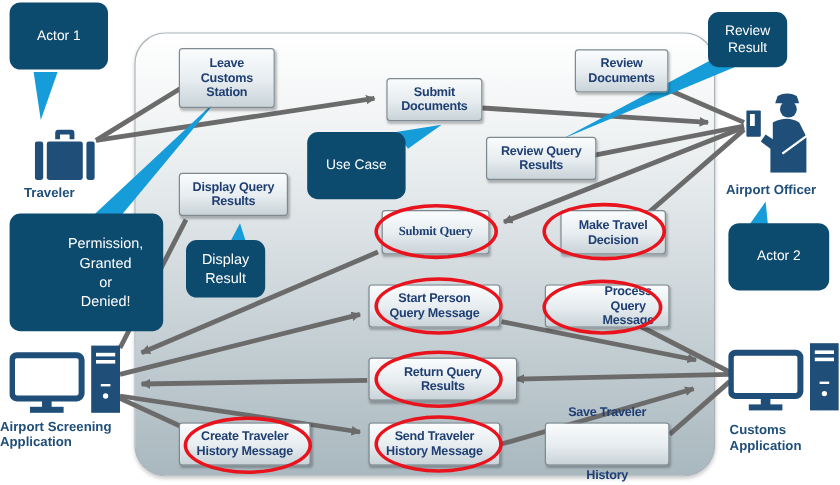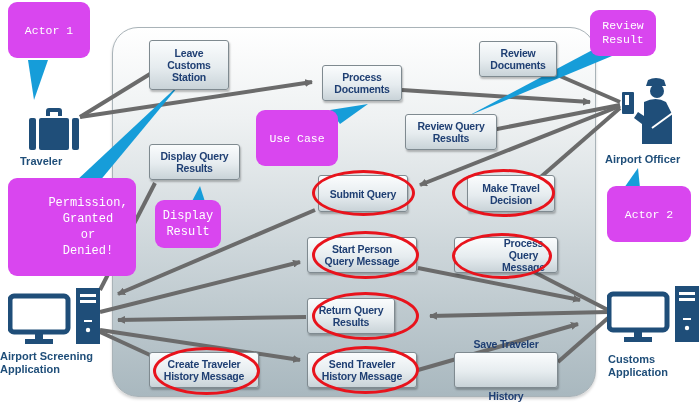--- a/index.html
+++ b/index.html
@@ -16,22 +16,22 @@
     background:linear-gradient(180deg,#fafcfd 0%,#e6ecef 55%,#c9d3d8 100%);
     box-shadow:1px 2px 2px rgba(0,0,0,0.25);
     display:flex; align-items:center; justify-content:center; text-align:center;
     color:#1f3f73; font-weight:bold; font-size:10.5px; line-height:12px; letter-spacing:-0.2px;
     padding:0 4px;
   }
   .ring {
     position:absolute; border:3px solid #e8131c; border-radius:50%; box-sizing:border-box; pointer-events:none;
   }
   .callout {
-    position:absolute; background:#d946ef; border-radius:9px; color:#ffffff;
-    font-size:11.5px; line-height:15px; display:flex; align-items:center; justify-content:center; text-align:center;font-family:Liberation Mono, monospace;
+    position:absolute; background:#0c4a6e; border-radius:9px; color:#ffffff;
+    font-size:11.5px; line-height:15px; display:flex; align-items:center; justify-content:center; text-align:center;
   }
   .actor-label { position:absolute; color:#1f4e79; font-weight:bold; font-size:11px; text-align:left; line-height:13px; }
   svg.overlay { position:absolute; left:0; top:0; }
 </style>
 </head>
 <body>
 
 <div class="system"></div>
 
 <svg class="overlay" width="700" height="404">
@@ -74,36 +74,36 @@
     <polygon points="624,188 640,188 638,168"></polygon>
   </g>
 </svg>
 
 <div class="uc" style="left:149px;top:40px;width:80px;height:50px;flex-direction:column;">
   <span>Leave</span>
   <span>Customs</span>
   <span>Station</span>
 </div>
 <div class="uc" style="left:322px;top:65px;width:80px;height:36px;flex-direction:column;">
-  <span>Process</span>
+  <span>Submit</span>
   <span>Documents</span>
 </div>
 <div class="uc" style="left:479px;top:41px;width:78px;height:36px;flex-direction:column;">
   <span>Review</span>
   <span>Documents</span>
 </div>
 <div class="uc" style="left:405px;top:114px;width:92px;height:36px;flex-direction:column;">
   <span>Review Query</span>
   <span>Results</span>
 </div>
 <div class="uc" style="left:149px;top:144px;width:91px;height:36px;flex-direction:column;">
   <span>Display Query</span>
   <span>Results</span>
 </div>
-<div class="uc" style="left:318px;top:175px;width:90px;height:37px;">
+<div class="uc" style="left:318px;top:175px;width:90px;height:37px;font-family:Liberation Serif, serif;">
   <span>Submit Query</span>
 </div>
 <div class="ring" style="left:312px;top:170px;width:103px;height:46px;"></div>
 
 <div class="uc" style="left:467px;top:175px;width:88px;height:37px;flex-direction:column;">
   <span>Make Travel</span>
   <span>Decision</span>
 </div>
 <div class="ring" style="left:452px;top:169px;width:103px;height:48px;"></div>
 
@@ -112,21 +112,21 @@
   <span>Query Message</span>
 </div>
 <div class="ring" style="left:312px;top:231px;width:107px;height:48px;"></div>
 
 <div class="uc" style="left:454px;top:237px;width:104px;height:36px;flex-direction:column;padding-left:39px;">
   <span>Process Query</span>
   <span>Message</span>
 </div>
 <div class="ring" style="left:452px;top:233px;width:100px;height:46px;"></div>
 
-<div class="uc" style="left:307px;top:298px;width:88px;height:36px;flex-direction:column;text-align:center;">
+<div class="uc" style="left:307px;top:298px;width:124px;height:36px;flex-direction:column;text-align:center;">
   <span>Return Query</span>
   <span>Results</span>
 </div>
 <div class="ring" style="left:312px;top:292px;width:107px;height:48px;"></div>
 
 <div class="uc" style="left:149px;top:352px;width:110px;height:36px;flex-direction:column;">
   <span>Create Traveler</span>
   <span>History Message</span>
 </div>
 <div class="ring" style="left:153px;top:347px;width:107px;height:48px;"></div>

